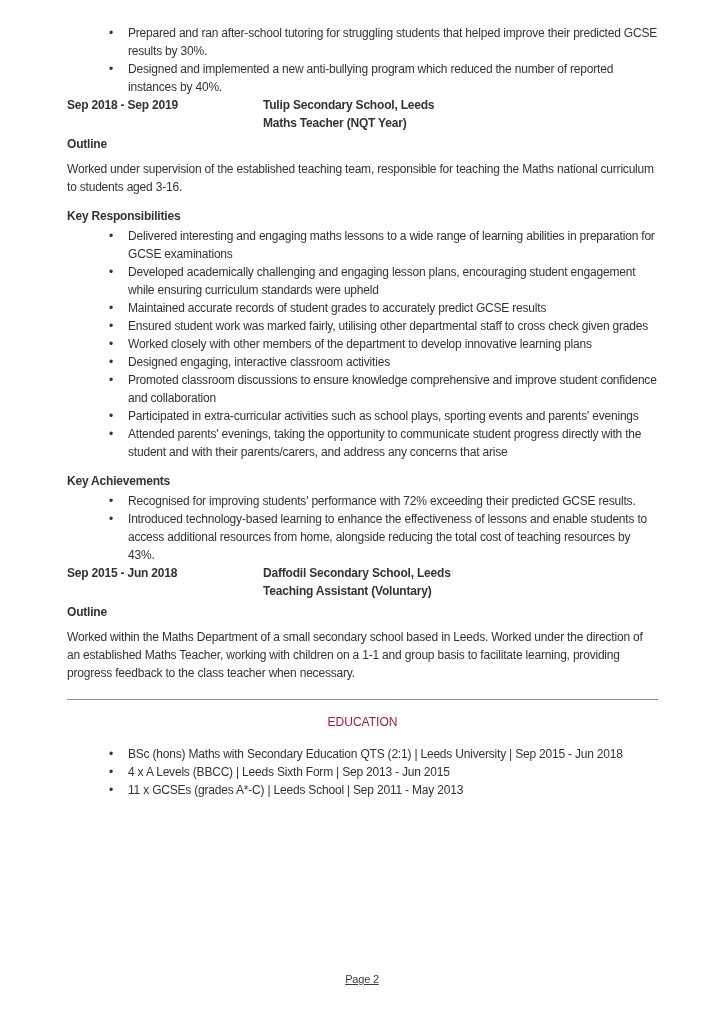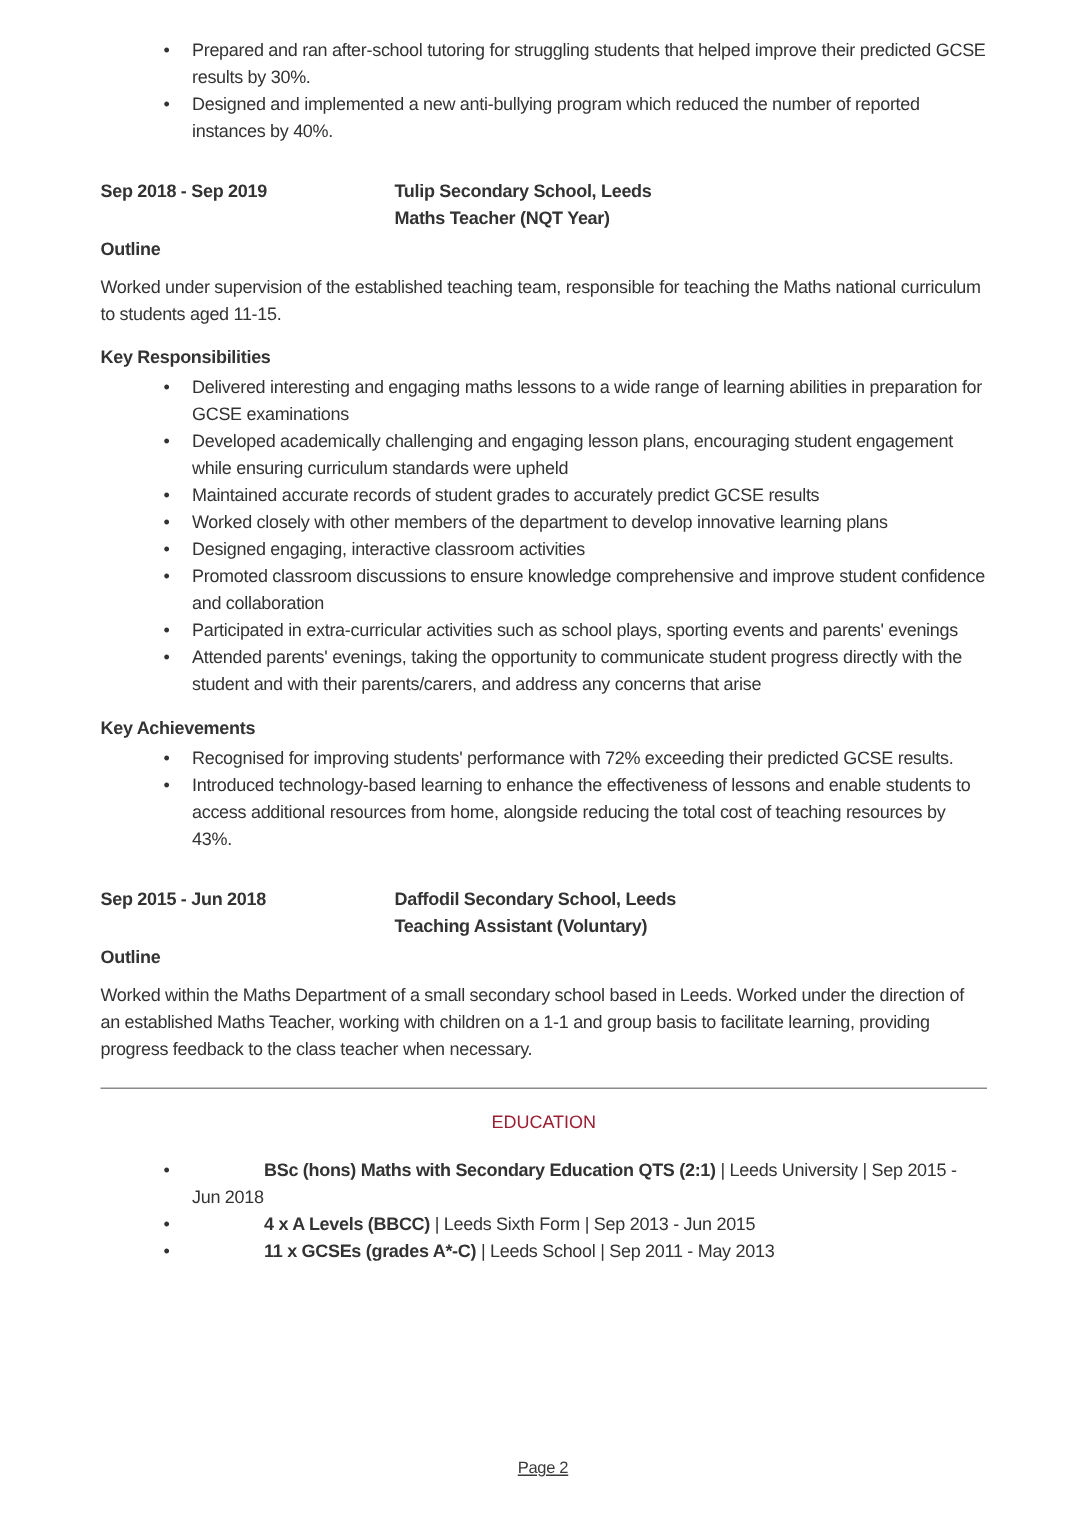--- a/index.html
+++ b/index.html
@@ -15,41 +15,40 @@
     background: #ffffff;
     font-family: "Liberation Sans", "DejaVu Sans", sans-serif;
     font-size: 12px;
     line-height: 18px;
     letter-spacing: -0.2px;
     color: var(--text, #333333);
     box-sizing: border-box;
     padding: 22px 66px 0 67px;
     overflow: hidden;
   }
-  .bold { font-weight: bold; margin-left: 48px; }
+  .bold { font-weight: normal; }
 
   ul.bullets {
     list-style: none;
     margin: 2px 0 0 0;
     padding: 0;
   }
   ul.bullets li {
     position: relative;
     padding-left: 61px;
   }
   ul.bullets li::before {
     content: "\2022";
     position: absolute;
     left: 42px;
     top: 0;
   }
 
   .job-header {
     display: flex;
-    margin-top: 22px;
   }
   .job-dates {
     width: 196px;
     flex: 0 0 196px;
     font-weight: bold;
   }
   .job-titleblock { font-weight: bold; }
 
   .sub-heading {
     font-weight: bold;
@@ -99,31 +98,32 @@
 
   <div>
     <div class="job-header">
       <div class="job-dates">Sep 2018 - Sep 2019</div>
       <div class="job-titleblock">
         <div>Tulip Secondary School, Leeds</div>
         <div>Maths Teacher (NQT Year)</div>
       </div>
     </div>
     <div class="sub-heading">Outline</div>
-    <div class="para">Worked under supervision of the established teaching team, responsible for teaching the Maths national curriculum to students aged 11-15.</div>
+    <div class="para">Worked under supervision of the established teaching team, responsible for teaching the Maths national curriculum to students aged 3-16.</div>
 
     <div class="sub-heading spaced">Key Responsibilities</div>
     <ul class="bullets">
 
         <li>Delivered interesting and engaging maths lessons to a wide range of learning abilities in preparation for GCSE examinations</li>
 
         <li>Developed academically challenging and engaging lesson plans, encouraging student engagement while ensuring curriculum standards were upheld</li>
 
         <li>Maintained accurate records of student grades to accurately predict GCSE results</li>
 
+        <li>Ensured student work was marked fairly, utilising other departmental staff to cross check given grades</li>
 
         <li>Worked closely with other members of the department to develop innovative learning plans</li>
 
         <li>Designed engaging, interactive classroom activities</li>
 
         <li>Promoted classroom discussions to ensure knowledge comprehensive and improve student confidence and collaboration</li>
 
         <li>Participated in extra-curricular activities such as school plays, sporting events and parents' evenings</li>
 
         <li>Attended parents' evenings, taking the opportunity to communicate student progress directly with the student and with their parents/carers, and address any concerns that arise</li>

